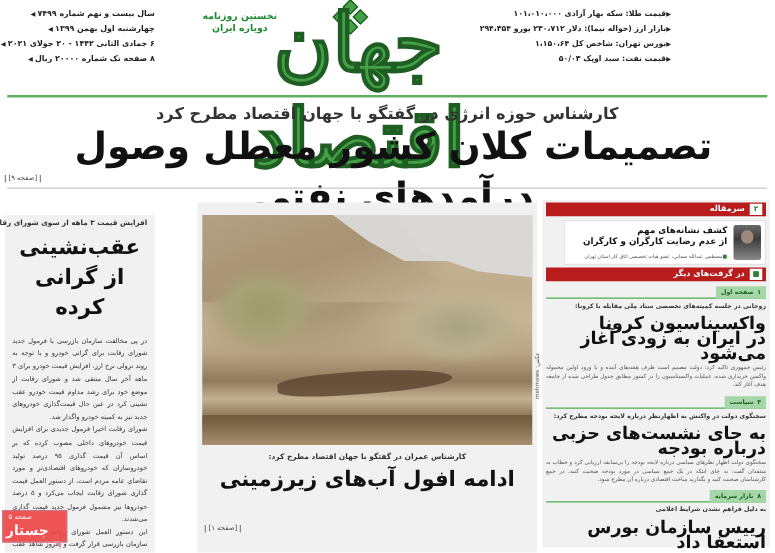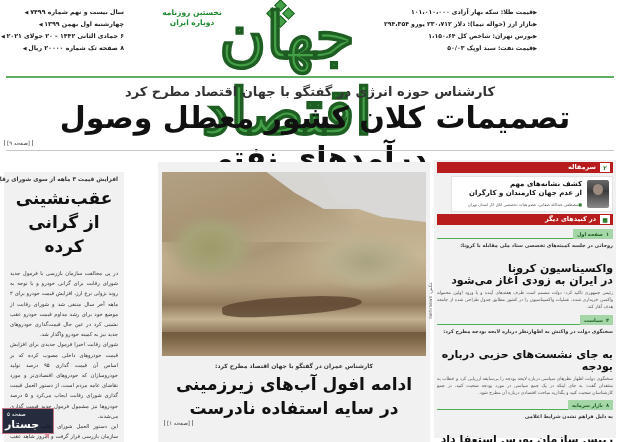--- a/index.html
+++ b/index.html
@@ -26,21 +26,21 @@
   .headline { position: absolute; left: 20px; top: 98px; width: 590px; text-align: center; font-size: 30px; line-height: 40px; font-weight: bold; color: #111; direction: rtl; letter-spacing: -0.5px; }
   .page-ref { position: absolute; left: 4px; top: 140px; font-size: 5.5px; color: #444; border-right: 1px solid #888; border-left: 1px solid #888; padding: 0 2px; direction: rtl; }
   .section-rule { position: absolute; left: 6px; top: 150px; width: 608px; height: 1px; background: #c7c7c7; }
 
   
   .left-col { position: absolute; left: 4px; top: 172px; width: 120px; height: 278px; background: #f1f1f1; padding: 4px 6px; direction: rtl; }
   .left-col .l-kicker { font-size: 5.8px; font-weight: bold; color: #333; text-align: center; margin-bottom: 4px; white-space: nowrap; }
   .left-col .l-title { font-size: 17px; line-height: 24px; font-weight: bold; text-align: center; color: #111; }
   .left-col .l-body { margin-top: 10px; font-size: 5.3px; line-height: 10.2px; color: #333; text-align: justify; }
   .left-col .l-body p { margin-bottom: 0; }
-  .stamp { position: absolute; left: 2px; top: 408px; width: 52px; height: 26px; background: #0f172a; opacity: 0.9; border: 1px solid #c46677; }
+  .stamp { position: absolute; left: 2px; top: 408px; width: 52px; height: 26px; background: #ef4444; opacity: 0.9; border: 1px solid #c46677; }
   .stamp .stamp-page { position: absolute; left: 4px; top: 2px; font-size: 5.5px; color: #fff; direction: rtl; }
   .stamp .stamp-word { position: absolute; left: 2px; top: 9px; font-size: 11px; font-weight: bold; color: #fff; letter-spacing: 1px; direction: rtl; }
   .stamp::after { content: ""; position: absolute; left: 40px; bottom: -6px; border-top: 6px solid #d9899a; border-left: 6px solid transparent; }
 
   
   .center-col { position: absolute; left: 158px; top: 162px; width: 272px; height: 309px; background: #f1f1f1; }
   .photo { position: absolute; left: 4px; top: 10px; width: 264px; height: 184px; overflow: hidden;
     background:
       linear-gradient(180deg, #d8d6d2 0%, #d8d6d2 20%, transparent 20%),
       radial-gradient(ellipse at 30% 15%, #b9a98c 0%, #a99676 25%, transparent 45%),
@@ -63,21 +63,21 @@
   .editorial { background: #fff; margin: 3px 0 2px 14px; height: 36px; position: relative; border: 1px solid #e3e3e3; }
   .editorial .avatar { position: absolute; right: 3px; top: 3px; width: 22px; height: 28px; background: linear-gradient(180deg, #6a6a6a 0%, #3c3c3c 40%, #8a8a8a 100%); border-radius: 2px; }
   .editorial .avatar::before { content: ""; position: absolute; left: 6px; top: 4px; width: 10px; height: 11px; border-radius: 50%; background: #9b8a7d; }
   .editorial .e-title { position: absolute; right: 30px; top: 3px; width: 140px; font-size: 7px; line-height: 9px; font-weight: bold; color: #111; text-align: right; }
   .editorial .e-author { position: absolute; right: 30px; top: 25px; font-size: 4px; color: #555; white-space: nowrap; }
   .editorial .e-author::before { content: "\25A0 "; color: #2e7d32; }
   .sub-bar { height: 10px; line-height: 10px; font-size: 5px; font-weight: bold; color: #2e7d32; border-bottom: 1px solid #4caf50; margin-top: 4px; position: relative; }
   .sub-bar .pill { display: inline-block; background: #a5d6a7; padding: 0 4px; color: #1b5e20; }
   .sub-bar .pill .n { color: #1b5e20; margin-left: 3px; }
   .item-kicker { font-size: 5px; font-weight: bold; color: #333; margin-top: 3px; white-space: nowrap; }
-  .item-title { font-size: 11px; line-height: 12px; font-weight: bold; color: #111; margin-top: 15px; }
+  .item-title { font-size: 14px; line-height: 12px; font-weight: bold; color: #111; margin-top: 5px; }
   .item-body { font-size: 4.5px; line-height: 7.2px; color: #555; margin-top: 2px; text-align: justify; }
 </style>
 </head>
 <body>
 
 <div class="masthead">
   <div class="mh-left">
     <div class="line">سال بیست و نهم شماره ۷۴۹۹</div>
     <div class="line">چهارشنبه اول بهمن ۱۳۹۹</div>
     <div class="line">۶ جمادی الثانی ۱۴۴۲ - ۲۰ جولای ۲۰۲۱</div>
@@ -133,42 +133,41 @@
     <div class="sky"></div>
     <div class="brush1"></div>
     <div class="brush2"></div>
     <div class="crack1"></div>
     <div class="crack2"></div>
   </div>
   <div class="photo-credit">عکس: mehrnews</div>
   <div class="c-kicker">کارشناس عمران در گفتگو با جهان اقتصاد مطرح کرد:</div>
   <div class="c-title">
     <div>ادامه افول آب‌های زیرزمینی</div>
-    <div>در سایه استفاده نادرست</div>
   </div>
   <div class="c-page-ref">[صفحه ۱]</div>
 </div>
 
 <div class="right-col">
   <div class="sec-bar">
     <span class="num">۲</span>
     <span>سرمقاله</span>
   </div>
   <div class="editorial">
     <div class="avatar"></div>
     <div class="e-title">
       <div>کشف نشانه‌های مهم</div>
-      <div>از عدم جهان کارمندان و کارگران</div>
+      <div>از عدم رضایت کارگران و کارگران</div>
     </div>
     <div class="e-author">مصطفی عبدالله صفایی، عضو هیات تخصصی اتاق کار استان تهران</div>
   </div>
 
   <div class="sec-bar">
     <span class="num">■</span>
-    <span>در کنید‌های دیگر</span>
+    <span>در گرفت‌های دیگر</span>
   </div>
 
   <div>
     <div class="sub-bar">
       <span class="pill"><span class="n">۱</span><span>صفحه اول</span></span>
     </div>
     <div class="item-kicker">روحانی در جلسه کمیته‌های تخصصی ستاد ملی مقابله با کرونا:</div>
     <div class="item-title">
       <div>واکسیناسیون کرونا</div>
       <div>در ایران به زودی آغاز می‌شود</div>

